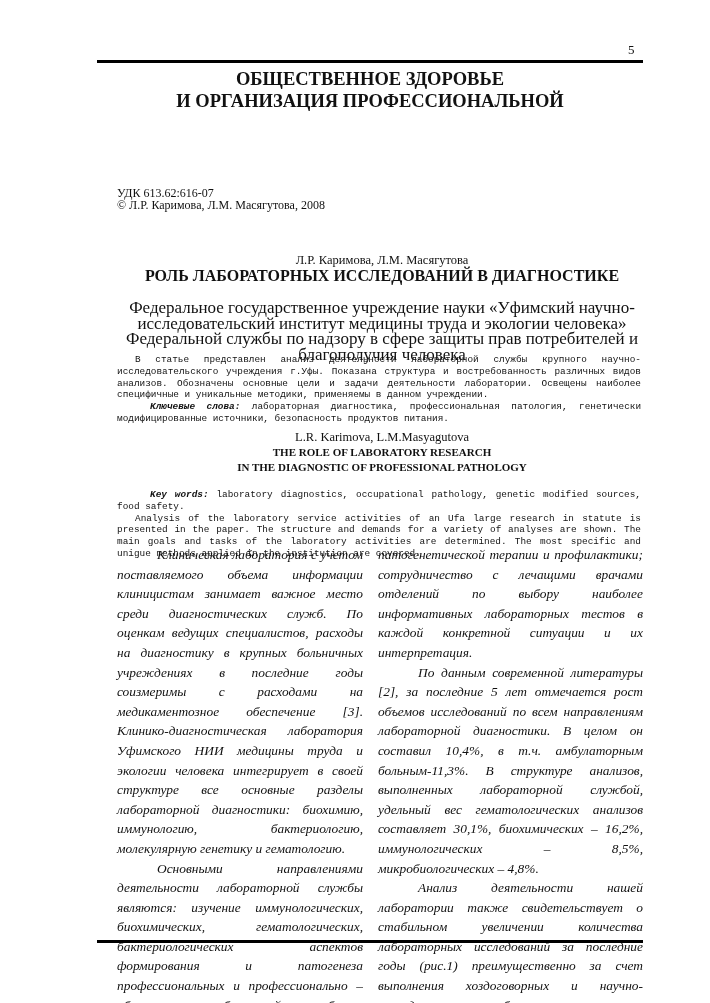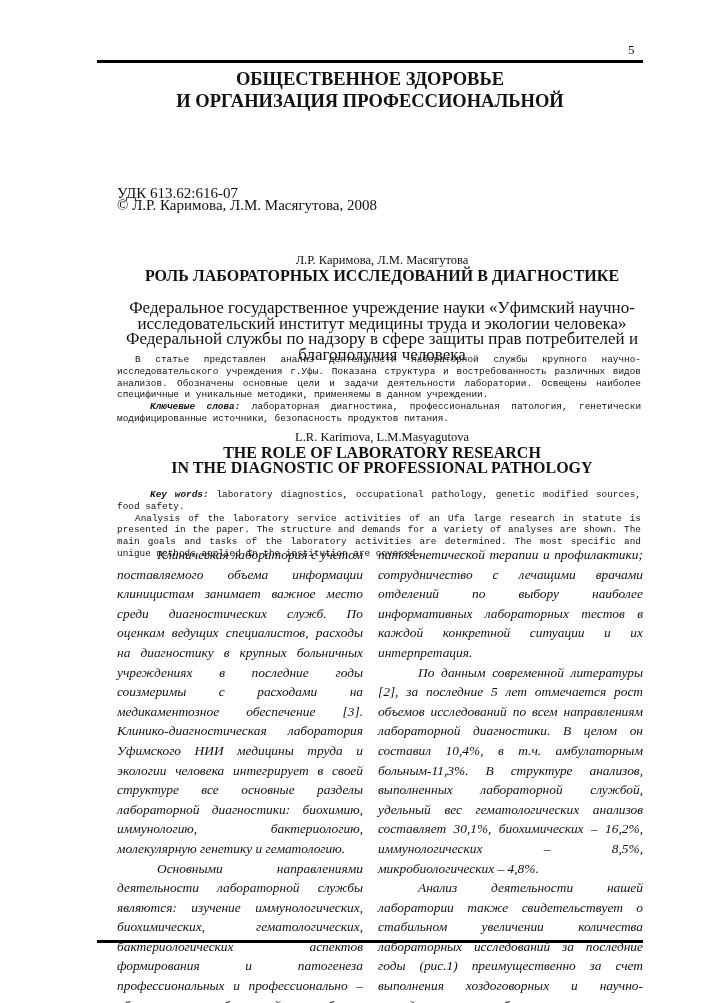--- a/index.html
+++ b/index.html
@@ -5,32 +5,32 @@
     html, body { margin: 0; padding: 0; background: #ffffff; }
     body { width: 710px; height: 1003px; position: relative; overflow: hidden;
            font-family: "Liberation Serif", "DejaVu Serif", serif; color: #111; }
     .abs { position: absolute; }
     .page-num { left: 628px; top: 42px; font-size: 13px; }
     .rule { left: 97px; width: 546px; height: 3px; background: #000; }
     .rule-top { top: 60px; }
     .rule-bottom { top: 940px; }
     .section-title { left: 97px; width: 546px; top: 68px; text-align: center;
                      font-weight: bold; font-size: 18.5px; line-height: 22px; }
-    .udk { left: 117px; top: 187px; font-size: 15px; line-height: 12px; }
+    .udk { left: 117px; top: 187px; font-size: 12px; line-height: 12px; }
     .block-center { left: 97px; width: 546px; text-align: center; margin-left: 12px; }
     .authors-ru { top: 253px; font-size: 12.5px; line-height: 15px; }
     .title-ru { top: 268px; font-size: 16px; line-height: 15px; font-weight: bold; }
     .affil { top: 300px; font-size: 17px; line-height: 15.5px; }
     .abstract { left: 117px; width: 524px; font-size: 9.4px; line-height: 11.8px;
                 text-align: justify; }
     .abstract p { margin: 0; text-indent: 18px; font-family: Liberation Mono, monospace; }
     .abstract-ru { top: 354px; }
     .kw-label { font-weight: bold; font-style: italic; margin-left: 15px; }
     .authors-en { top: 430px; font-size: 12.5px; line-height: 15px; }
-    .title-en { top: 445px; font-size: 16px; line-height: 15px; font-weight: bold; }
+    .title-en { top: 445px; font-size: 11px; line-height: 15px; font-weight: bold; }
     .abstract-en { top: 489px; }
     .col { top: 545px; font-size: 13.4px; line-height: 19.6px; text-align: justify; }
     .col p { margin: 0; text-indent: 40px; font-style: italic; }
     .col p.noindent { text-indent: 0; }
     .col-left { left: 117px; width: 246px; }
     .col-right { left: 378px; width: 265px; }
   </style>
 </head>
 <body>
 

